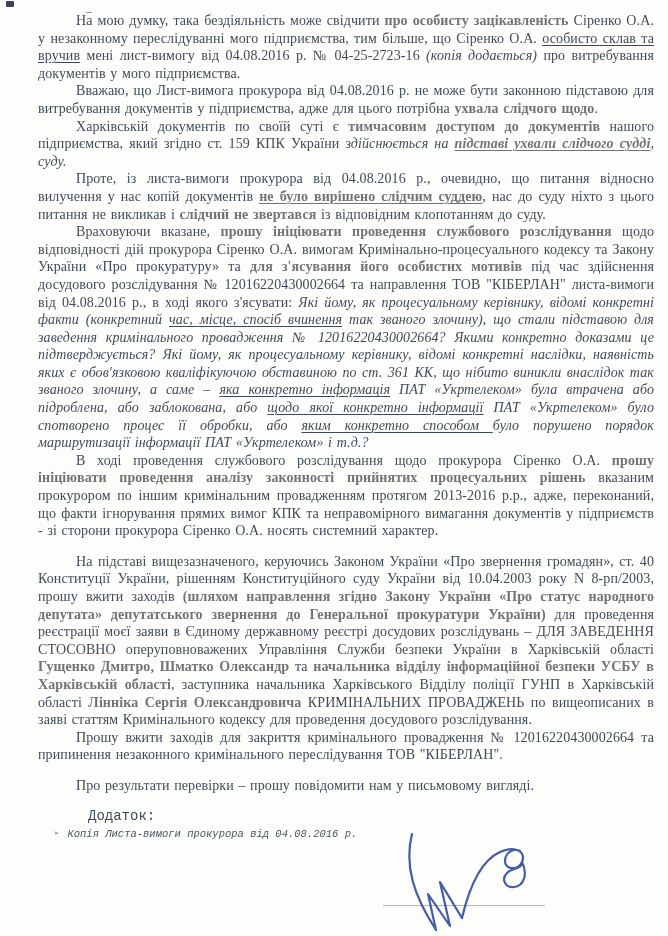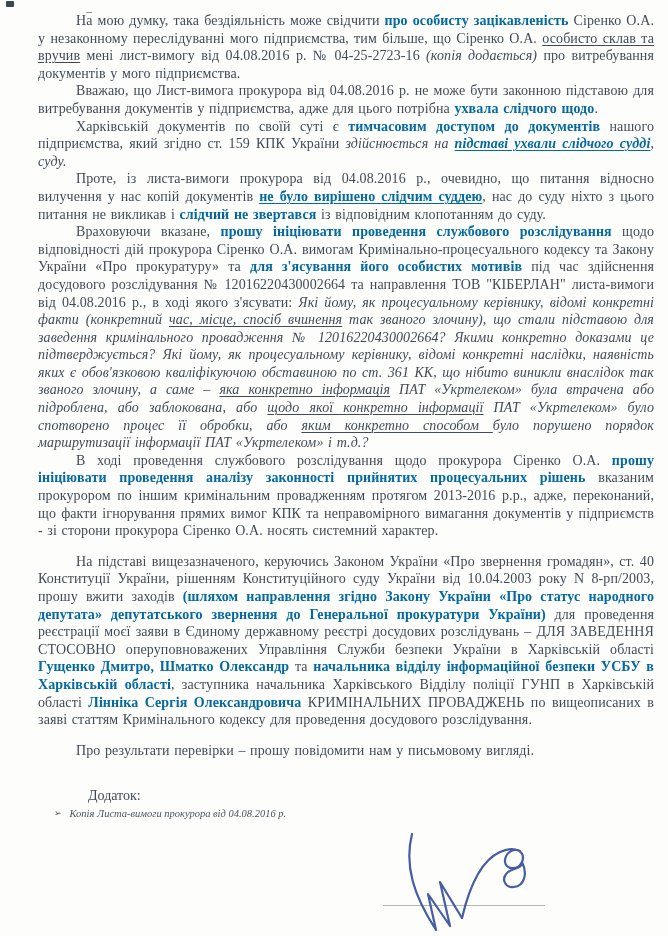--- a/index.html
+++ b/index.html
@@ -19,24 +19,24 @@
   .para{
     margin:0;
     font-size:14px;
     line-height:17.6px;
     text-align:justify;
     text-indent:38px;
     word-spacing:1px;
     letter-spacing:.1px;
   }
   .para.space-before{margin-top:13px;font-family:Liberation Serif, serif;}
-  .b{font-weight:700;color:#0369a1;}
+  .b{font-weight:700;color:#737373;}
   .i{font-style:italic;}
   .u{text-decoration:underline;text-decoration-thickness:1px;text-underline-offset:2px;}
-  .appendix{margin-top:28px;}
+  .appendix{margin-top:13px;font-family:Liberation Mono, monospace;}
   .appendix-label{
     font-size:14px;line-height:17.6px;margin-left:50px;
   }
   .appendix-item{
     display:flex;align-items:baseline;gap:8px;
     margin-left:16px;margin-top:3px;
     font-size:10.5px;font-style:italic;color:#4a545e;
   }
   .appendix-marker{
     font-size:9px;font-style:normal;color:#4a545e;
@@ -77,20 +77,21 @@
   <span class="overline-artifact">¯</span>
 
   <div>
       <p class="para"><span>На мою думку, така бездіяльність може свідчити </span><span class="b">про особисту зацікавленість</span><span> Сіренко О.А. у незаконному переслідуванні мого підприємства, тим більше, що Сіренко О.А. </span><span class="u">особисто склав та вручив</span><span> мені лист-вимогу від 04.08.2016 р. № 04-25-2723-16 </span><span class="i">(копія додається)</span><span> про витребування документів у мого підприємства.</span></p>
       <p class="para"><span>Вважаю, що Лист-вимога прокурора від 04.08.2016 р. не може бути законною підставою для витребування документів у підприємства, адже для цього потрібна </span><span class="b">ухвала слідчого щодо</span><span>.</span></p>
       <p class="para"><span>Харківській документів по своїй суті є </span><span class="b">тимчасовим доступом до документів</span><span> нашого підприємства, який згідно ст. 159 КПК України </span><span class="i">здійснюється на </span><span class="b i u">підставі ухвали слідчого судді</span><span class="i">, суду.</span></p>
       <p class="para"><span>Проте, із листа-вимоги прокурора від 04.08.2016 р., очевидно, що питання відносно вилучення у нас копій документів </span><span class="b u">не було вирішено слідчим суддею</span><span>, нас до суду ніхто з цього питання не викликав і </span><span class="b">слідчий не звертався</span><span> із відповідним клопотанням до суду.</span></p>
       <p class="para"><span>Враховуючи вказане, </span><span class="b">прошу ініціювати проведення службового розслідування</span><span> щодо відповідності дій прокурора Сіренко О.А. вимогам Кримінально-процесуального кодексу та Закону України «Про прокуратуру» та </span><span class="b">для з'ясування його особистих мотивів</span><span> під час здійснення досудового розслідування № 12016220430002664 та направлення ТОВ "КІБЕРЛАН" листа-вимоги від 04.08.2016 р., в ході якого з'ясувати: </span><span class="i">Які йому, як процесуальному керівнику, відомі конкретні факти (конкретний </span><span class="i u">час, місце, спосіб вчинення</span><span class="i"> так званого злочину), що стали підставою для заведення кримінального провадження № 12016220430002664? Якими конкретно доказами це підтверджується? Які йому, як процесуальному керівнику, відомі конкретні наслідки, наявність яких є обов'язковою кваліфікуючою обставиною по ст. 361 КК, що нібито виникли внаслідок так званого злочину, а саме – </span><span class="i u">яка конкретно інформація</span><span class="i"> ПАТ «Укртелеком» була втрачена або підроблена, або заблокована, або </span><span class="i u">щодо якої конкретно інформації</span><span class="i"> ПАТ «Укртелеком» було спотворено процес її обробки, або </span><span class="i u">яким конкретно способом </span><span class="i">було порушено порядок маршрутизації інформації ПАТ «Укртелеком» і т.д.?</span></p>
       <p class="para"><span>В ході проведення службового розслідування щодо прокурора Сіренко О.А. </span><span class="b">прошу ініціювати проведення аналізу законності прийнятих процесуальних рішень</span><span> вказаним прокурором по іншим кримінальним провадженням протягом 2013-2016 р.р., адже, переконаний, що факти ігнорування прямих вимог КПК та неправомірного вимагання документів у підприємств - зі сторони прокурора Сіренко О.А. носять системний характер.</span></p>
       <p class="para space-before"><span>На підставі вищезазначеного, керуючись Законом України «Про звернення громадян», ст. 40 Конституції України, рішенням Конституційного суду України від 10.04.2003 року N 8-рп/2003, прошу вжити заходів </span><span class="b">(шляхом направлення згідно Закону України «Про статус народного депутата» депутатського звернення до Генеральної прокуратури України)</span><span> для проведення реєстрації моєї заяви в Єдиному державному реєстрі досудових розслідувань – ДЛЯ ЗАВЕДЕННЯ СТОСОВНО оперуповноважених Управління Служби безпеки України в Харківській області </span><span class="b">Гущенко Дмитро, Шматко Олександр</span><span> та </span><span class="b">начальника відділу інформаційної безпеки УСБУ в Харківській області</span><span>, заступника начальника Харківського Відділу поліції ГУНП в Харківській області </span><span class="b">Лінніка Сергія Олександровича</span><span> КРИМІНАЛЬНИХ ПРОВАДЖЕНЬ по вищеописаних в заяві статтям Кримінального кодексу для проведення досудового розслідування.</span></p>
+      <p class="para"><span>Прошу вжити заходів для закриття кримінального провадження № 12016220430002664 та припинення незаконного кримінального переслідування ТОВ "КІБЕРЛАН".</span></p>
       <p class="para space-before"><span>Про результати перевірки – прошу повідомити нам у письмовому вигляді.</span></p>
     </div>
 
   <div class="appendix">
     <div class="appendix-label">Додаток:</div>
     <div>
         <div class="appendix-item">
           <span class="appendix-marker">➢</span>
           <span>Копія Листа-вимоги прокурора від 04.08.2016 р.</span>
         </div>

